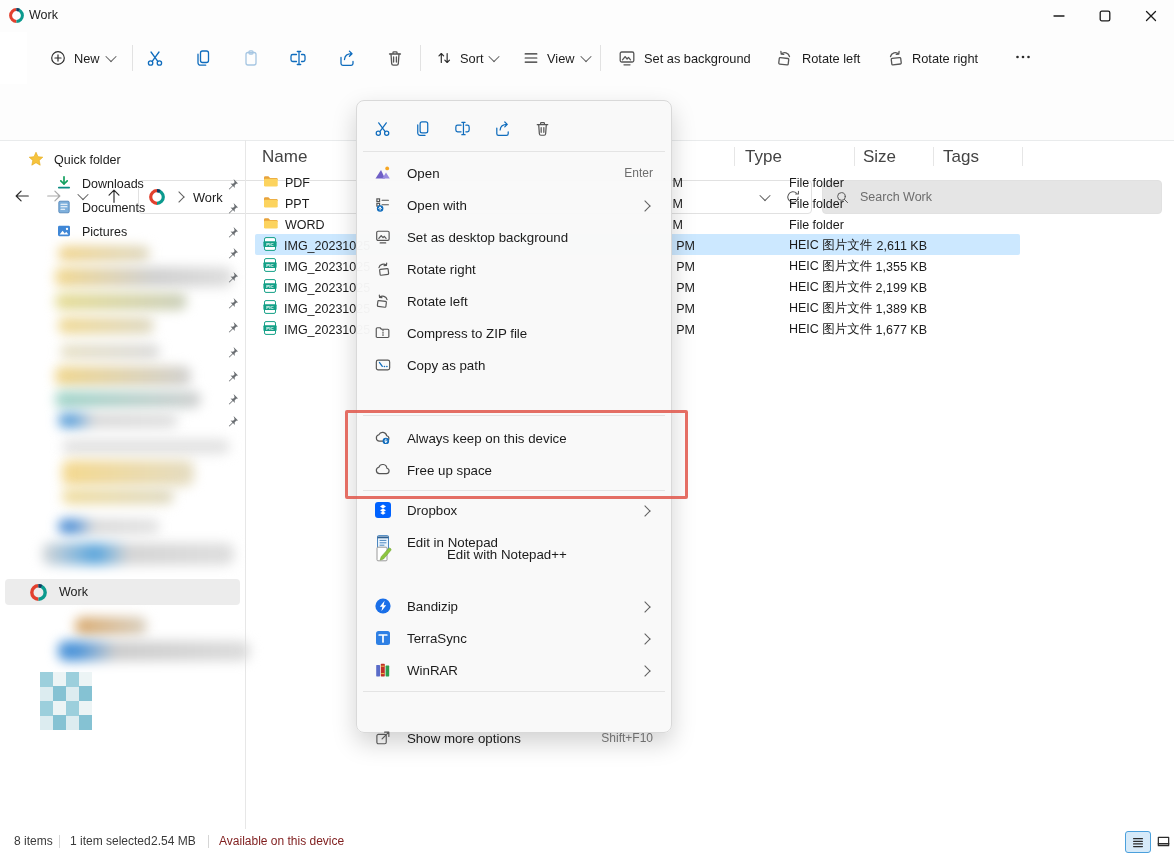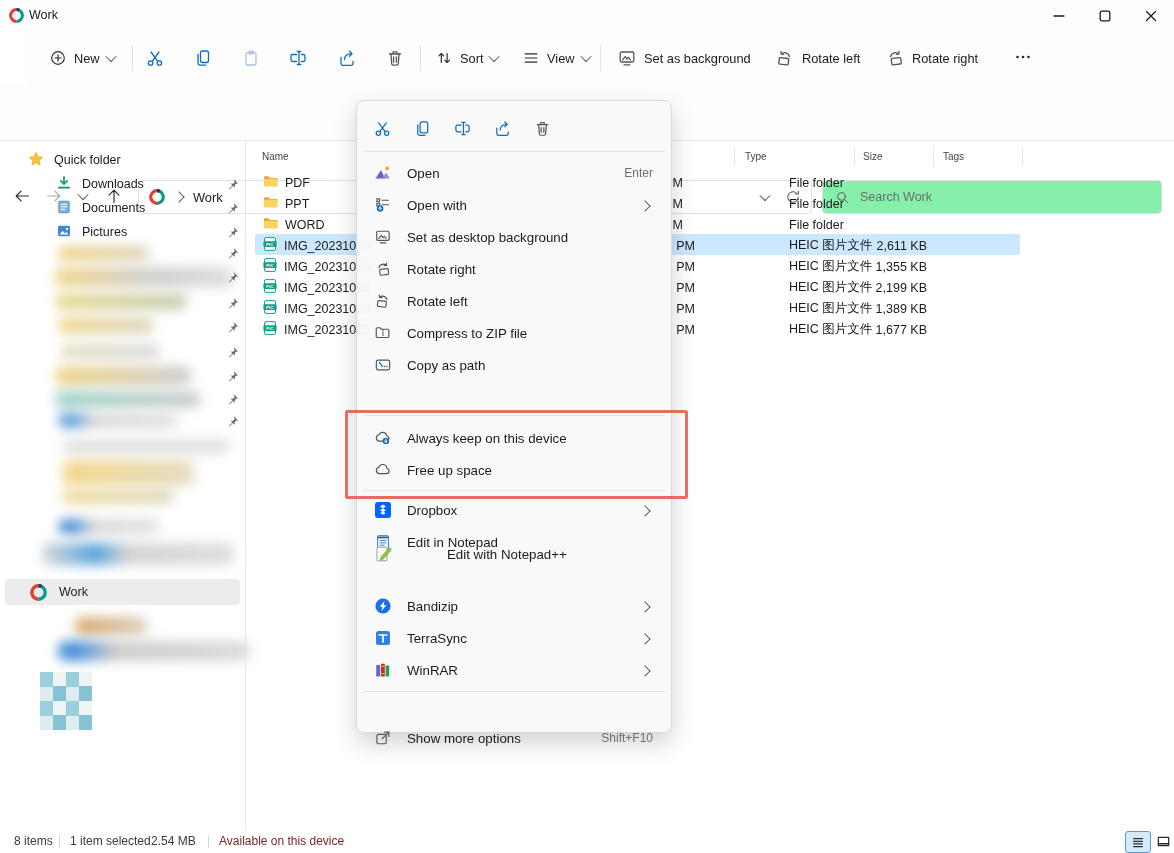--- a/index.html
+++ b/index.html
@@ -27,34 +27,34 @@
   .toolbar{left:0;top:32px;width:1174px;height:52px;background:#fdfdfd;border-bottom:1px solid #edeff1;margin-left:27px;}
   .tbtn{position:absolute;top:10px;height:32px;display:flex;align-items:center;gap:7px;border-radius:4px;padding:0 8px;font-size:12.8px;color:#1b1b1b;}
   .tsep{position:absolute;top:13px;width:1px;height:26px;background:#e2e2e2;}
   .chev-d{width:7px;height:7px;border-right:1.4px solid #5f5f5f;border-bottom:1.4px solid #5f5f5f;transform:rotate(45deg) translate(-1px,-1px);display:inline-block;}
   .chev-r{width:7px;height:7px;border-right:1.4px solid #5f5f5f;border-bottom:1.4px solid #5f5f5f;transform:rotate(-45deg);display:inline-block;}
 
   
   .addrrow{left:0;top:84px;width:1174px;height:56px;background:#fdfdfd;border-bottom:1px solid #e9ebec;}
   .navbtn{position:absolute;top:98px;width:28px;height:28px;display:flex;align-items:center;justify-content:center;border-radius:4px;}
   .crumbbox{position:absolute;left:138px;top:96px;width:672px;height:32px;border:1px solid #e1e1e1;border-radius:4px;background:#fff;display:flex;align-items:center;}
-  .searchbox{position:absolute;left:822px;top:96px;width:338px;height:32px;border:1px solid #e1e1e1;border-radius:4px;background:#86efac;display:flex;align-items:center;}
+  .searchbox{position:absolute;left:822px;top:96px;width:338px;height:32px;border:1px solid #e1e1e1;border-radius:4px;background:#e5e5e5;display:flex;align-items:center;}
   .searchbox .ph{font-size:12.5px;color:#6d6d6d;margin-left:10px;}
 
   
   .sidebar-divider{left:245px;top:140px;width:1px;height:690px;background:#e7e7e7;}
   .side-item{position:absolute;height:24px;display:flex;align-items:center;gap:10px;font-size:12.5px;color:#1b1b1b;}
   .pin{position:absolute;left:226px;width:13px;height:13px;color:#6b6f73;}
   .blurpill{position:absolute;filter:blur(6px);border-radius:8px;}
   .pixelblock{position:absolute;left:40px;top:672px;width:52px;height:58px;
     background:conic-gradient(from 90deg at 50% 50%, #85c2d3 25%, #dcecf0 0 50%, #9ccfdc 0 75%, #ecf4f5 0) 0 0/26px 29px;}
   .work-sel{position:absolute;left:5px;top:579px;width:235px;height:26px;background:#ececec;border-radius:4px;display:flex;align-items:center;}
 
   
-  .colhead{position:absolute;top:146px;height:21px;font-size:10px;color:#444;display:flex;align-items:center;}
+  .colhead{position:absolute;top:146px;height:21px;font-size:17px;color:#444;display:flex;align-items:center;}
   .colsep{position:absolute;top:147px;width:1px;height:19px;background:#e6e6e6;}
   .frow{position:absolute;height:21px;}
   .frow .cell{position:absolute;top:0;height:21px;display:flex;align-items:center;font-size:12.5px;color:#1b1b1b;}
   .selrow{position:absolute;left:255px;top:234px;width:765px;height:21px;background:#cce8ff;border-radius:2px;}
   .fname{left:262px;width:200px;gap:6px;}
   .fdate{width:60px;justify-content:flex-end;color:#1b1b1b;}
   .ftype{left:745px;width:160px;margin-left:44px;}
   .fsize{left:827px;width:100px;justify-content:flex-end;}
 
   

